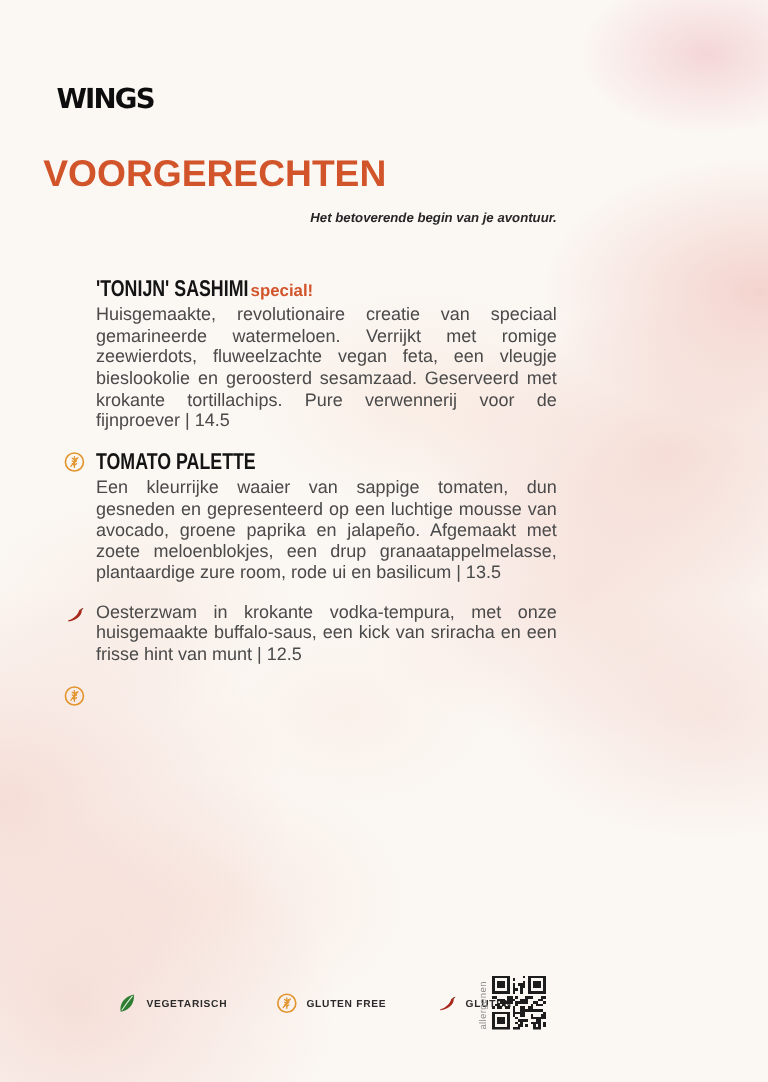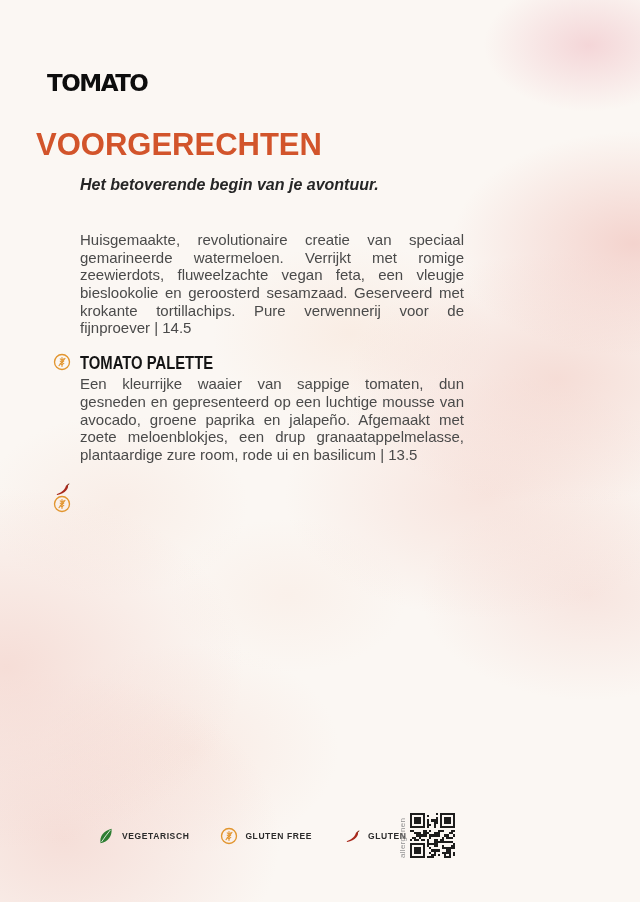--- a/index.html
+++ b/index.html
@@ -25,65 +25,68 @@
     font-family:"DejaVu Sans",sans-serif;font-weight:800;font-size:23px;
     letter-spacing:-1.5px;color:#0d0d0d;
   }
   .title{
     position:absolute;left:0;top:129px;width:640px;margin:0;
     text-align:left;font-weight:800;font-size:31px;line-height:1;
     letter-spacing:0;color:#d2542b;padding-left:36px;
   }
   .subtitle{
     position:absolute;left:80px;top:176px;width:384px;
-    text-align:left;font-style:italic;font-weight:600;font-size:16px;color:#262626;
+    text-align:right;font-style:italic;font-weight:600;font-size:11px;color:#262626;
   }
   .menu{position:absolute;left:80px;top:231px;width:384px;display:flex;flex-direction:column;gap:15px;}
   .item{position:relative;}
   .item-head{height:21px;margin-bottom:2px;white-space:nowrap;}
   .item-name{
     display:inline-block;transform:scaleX(.78);transform-origin:0 70%;
     font-weight:800;font-size:19px;line-height:21px;color:#141414;letter-spacing:0;
   }
   .badge{font-size:14px;font-weight:700;color:#d2542b;margin-left:-34px;}
   .item-icon{position:absolute;left:-27px;top:1px;width:18px;height:18px;}
   .item-icon svg{display:block;width:18px;height:18px;}
   .desc{
     margin:0;text-align:justify;font-size:15px;line-height:1.18;color:#4a4a4a;
     hyphens:none;
   }
-  .legend{position:absolute;left:97px;top:827px;display:flex;align-items:center;gap:31px;justify-content:flex-end;}
+  .legend{position:absolute;left:97px;top:827px;display:flex;align-items:center;gap:41px;justify-content:flex-end;}
   .legend-item{display:flex;align-items:center;gap:7px;}
   .legend-item svg{display:block;width:18px;height:18px;}
   .legend-label{font-size:8.5px;font-weight:700;letter-spacing:.6px;color:#2b2b2b;}
   .qr-block{position:absolute;left:399px;top:813px;display:flex;align-items:center;gap:3px;}
   .qr-label{
     writing-mode:vertical-rl;transform:rotate(180deg);
     font-size:8px;color:#8f8f8f;letter-spacing:.3px;line-height:1;height:45px;
   }
   .qr-svg{display:block;width:45px;height:45px;shape-rendering:crispEdges;}
   .note{
     position:absolute;left:97px;top:858px;width:288px;margin:0;
     font-size:8.5px;line-height:1.35;color:#555;
   }
 </style>
 </head>
 <body>
 
 <div class="page">
 
-  <div class="logo">TOMATO</div>
+  <div class="logo">WINGS</div>
 
   <h1 class="title">VOORGERECHTEN</h1>
 
   <div class="subtitle">Het betoverende begin van je avontuur.</div>
 
   <div class="menu">
 
     <div class="item">
+      <div class="item-head">
+        <span class="item-name">'TONIJN' SASHIMI</span><span class="badge">special!</span>
+      </div>
       <p class="desc">Huisgemaakte, revolutionaire creatie van speciaal gemarineerde watermeloen. Verrijkt met romige zeewierdots, fluweelzachte vegan feta, een vleugje bieslookolie en geroosterd sesamzaad. Geserveerd met krokante tortillachips. Pure verwennerij voor de fijnproever | 14.5</p>
     </div>
 
     <div class="item">
       <span class="item-icon">
         <svg viewBox="0 0 24 24" fill="none" stroke="#e2952e" stroke-linecap="round">
           <circle cx="12" cy="12" r="10" stroke-width="1.8"></circle>
           <line x1="12" y1="6" x2="12" y2="18" stroke-width="1.4"></line>
           <line x1="12" y1="9.5" x2="9.6" y2="7.8" stroke-width="1.4"></line>
           <line x1="12" y1="9.5" x2="14.4" y2="7.8" stroke-width="1.4"></line>
@@ -100,20 +103,21 @@
       <p class="desc">Een kleurrijke waaier van sappige tomaten, dun gesneden en gepresenteerd op een luchtige mousse van avocado, groene paprika en jalapeño. Afgemaakt met zoete meloenblokjes, een drup granaatappelmelasse, plantaardige zure room, rode ui en basilicum | 13.5</p>
     </div>
 
     <div class="item">
       <span class="item-icon">
         <svg viewBox="0 0 24 24">
           <path d="M19.8 6.2 C21.6 10.4, 16.8 18.2, 5.6 19.9 C4.8 19.6, 4.8 18.9, 5.5 18.6 C12.4 16.2, 15.9 12.4, 17.4 7.2 Z" fill="#a8291c"></path>
           <path d="M18.6 7.4 C19.2 5.6, 20.4 4.6, 22 4.8 C21.6 6.2, 20.6 7.1, 19.2 7.6 Z" fill="#7a2f16"></path>
         </svg>
       </span>
+      <p class="desc">Oesterzwam in krokante vodka-tempura, met onze huisgemaakte buffalo-saus, een kick van sriracha en een frisse hint van munt | 12.5</p>
     </div>
 
     <div class="item">
       <span class="item-icon">
         <svg viewBox="0 0 24 24" fill="none" stroke="#e2952e" stroke-linecap="round">
           <circle cx="12" cy="12" r="10" stroke-width="1.8"></circle>
           <line x1="12" y1="6" x2="12" y2="18" stroke-width="1.4"></line>
           <line x1="12" y1="9.5" x2="9.6" y2="7.8" stroke-width="1.4"></line>
           <line x1="12" y1="9.5" x2="14.4" y2="7.8" stroke-width="1.4"></line>
           <line x1="12" y1="12.5" x2="9.6" y2="10.8" stroke-width="1.4"></line>

